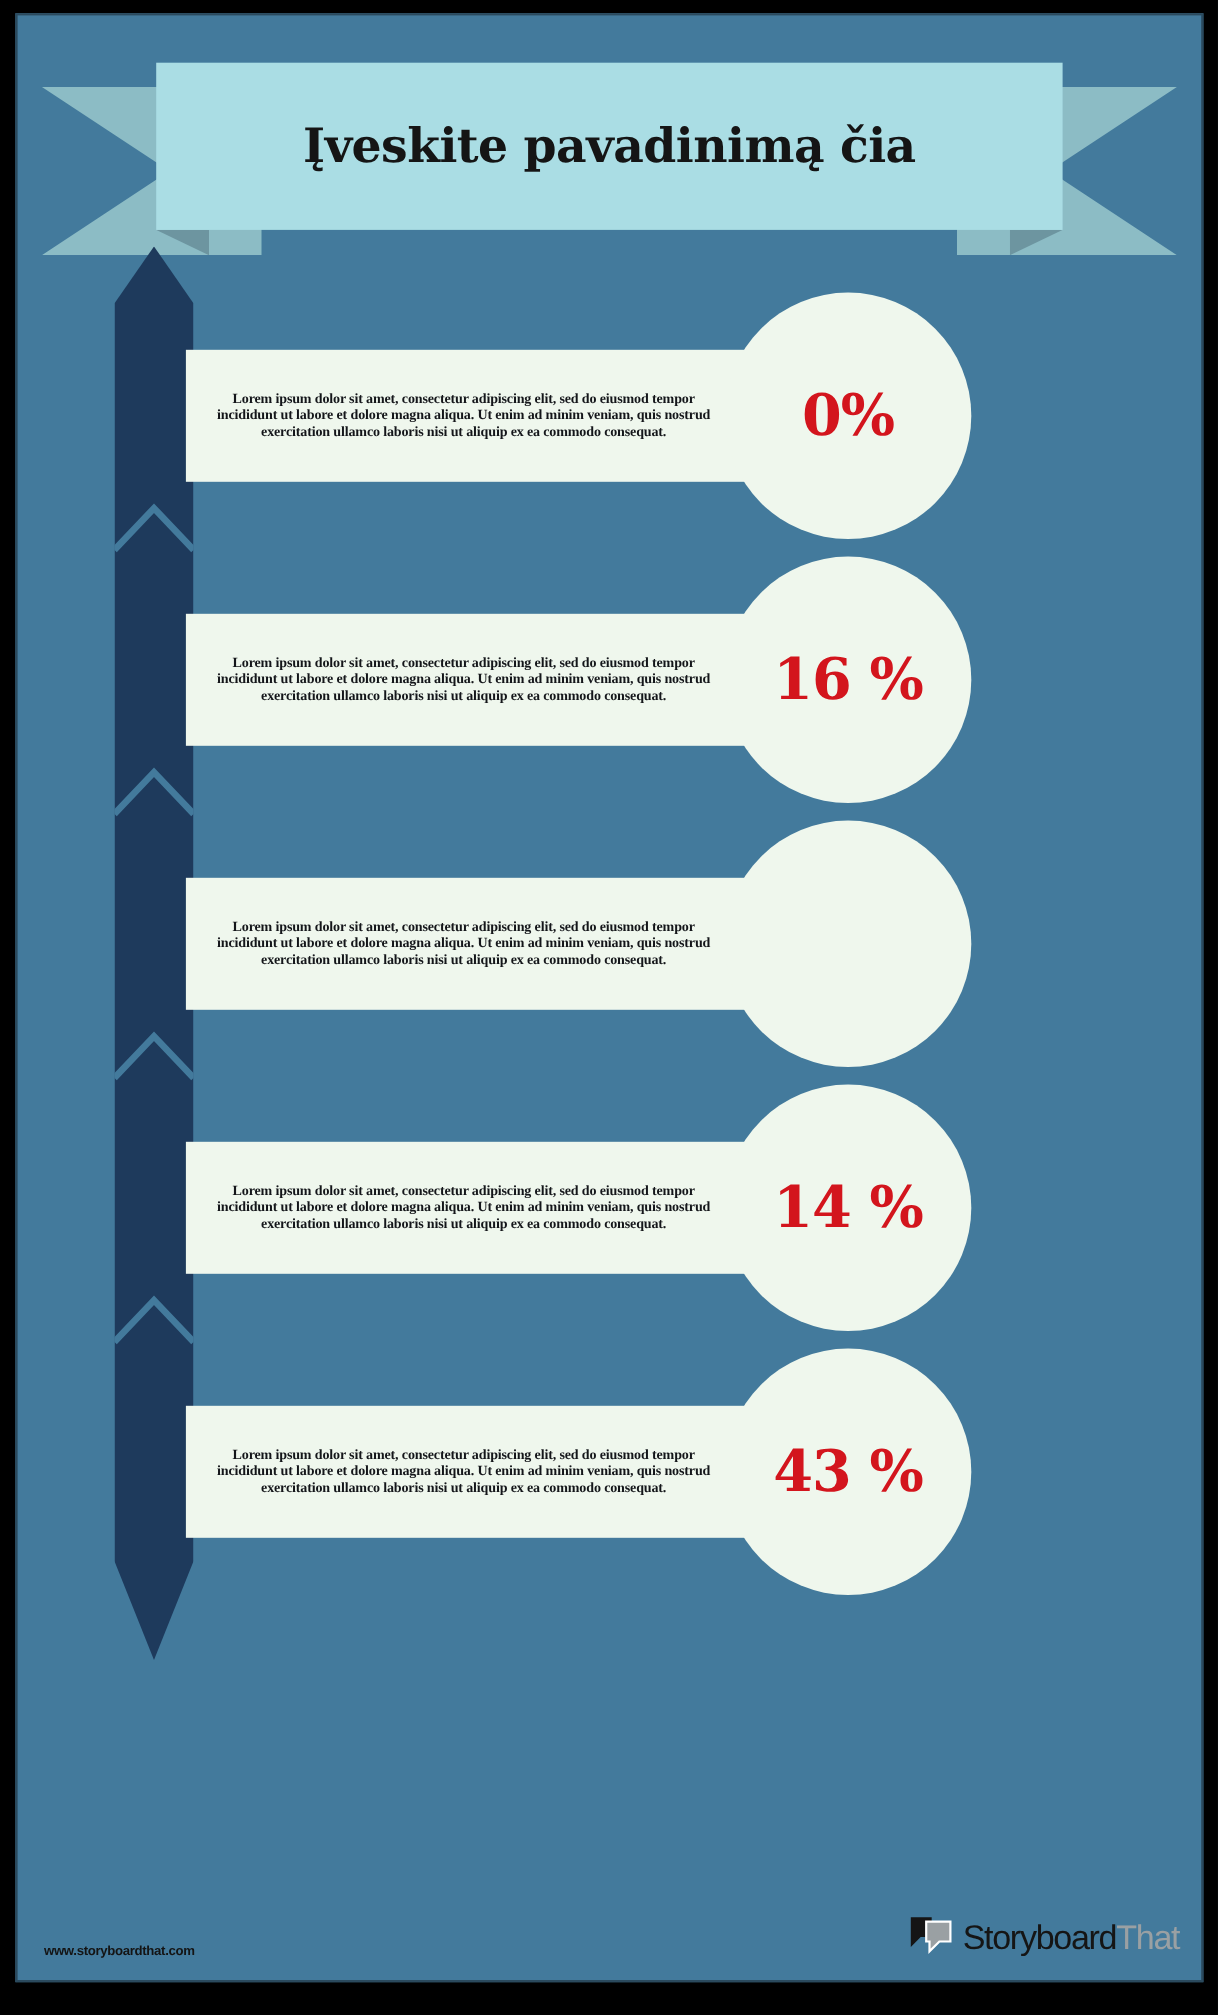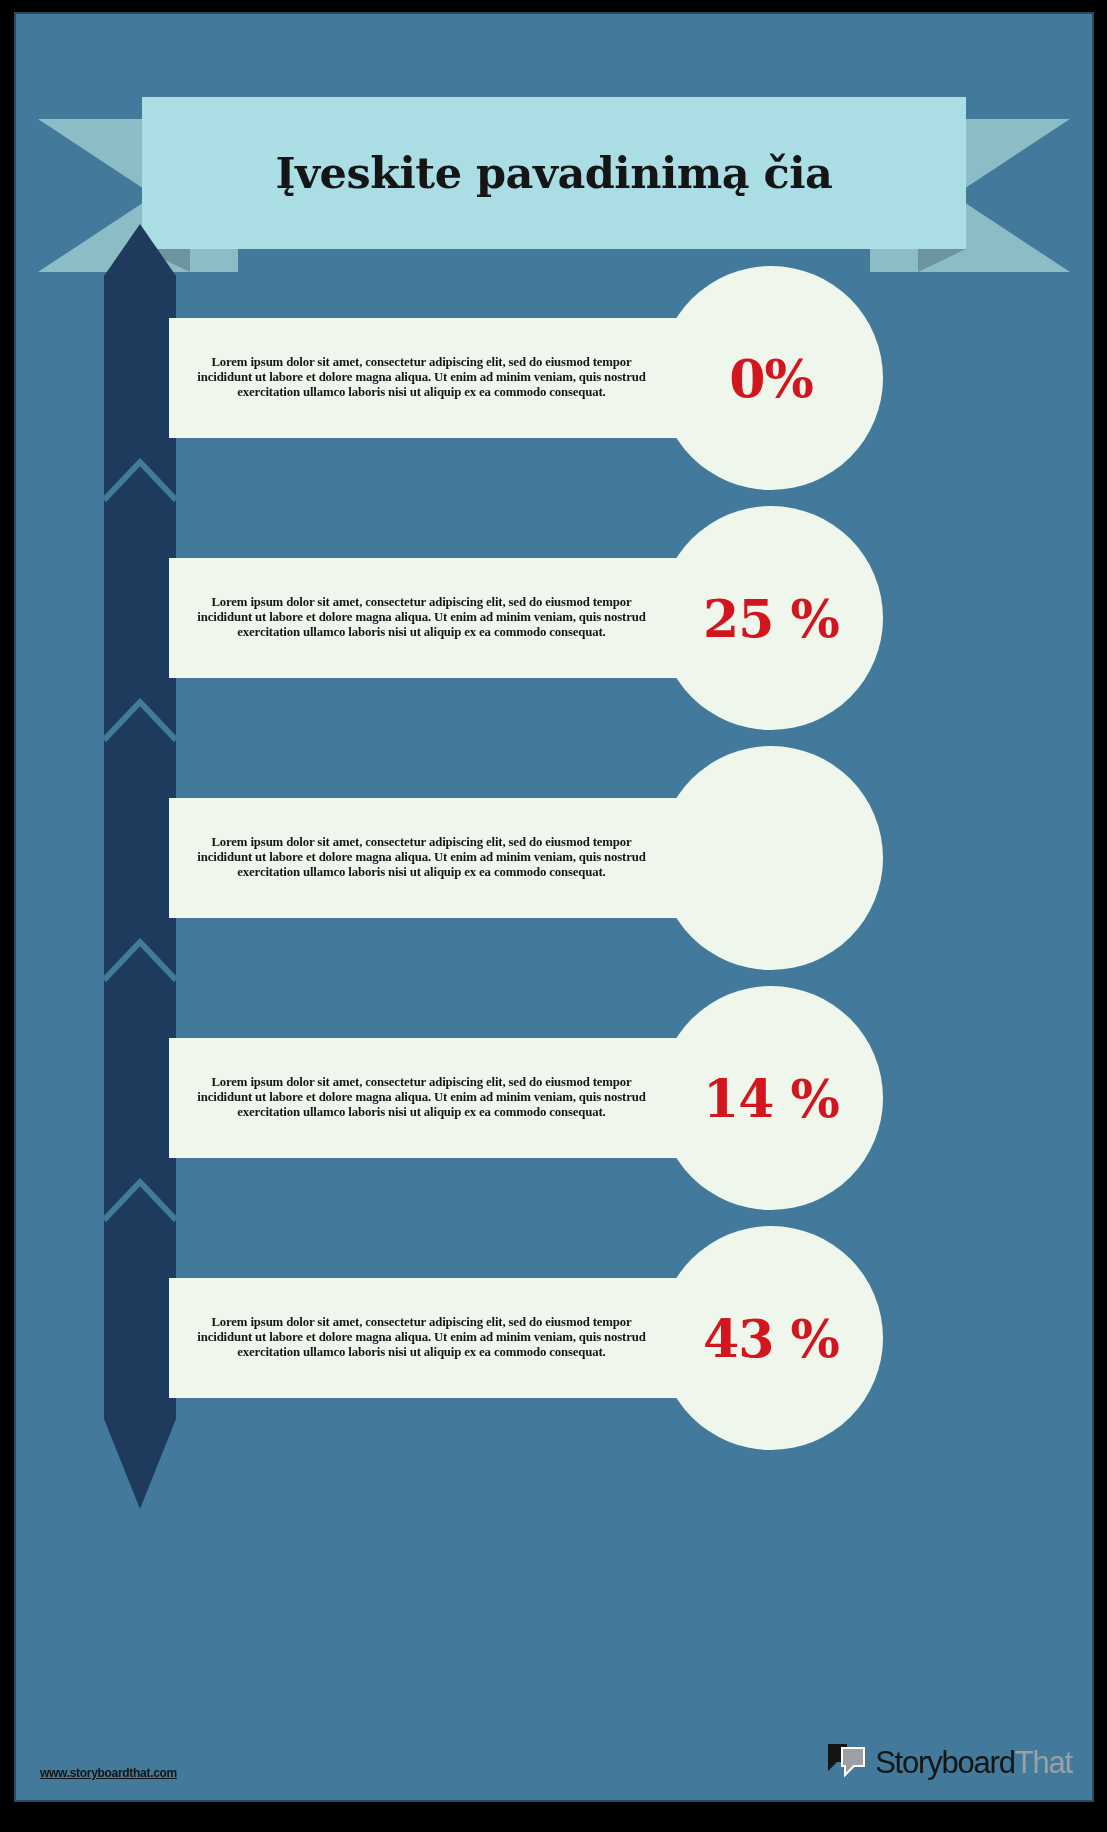--- a/index.html
+++ b/index.html
@@ -23,21 +23,21 @@
     left: 14px; top: 12px;
     width: 1080px; height: 1790px;
     background: #437a9c;
     overflow: hidden;
   }
 
   
   .ribbon-wrap {
     position: absolute;
     left: 0; top: 45px;
-    width: 1080px; height: 175px; margin-top: 40px;
+    width: 1080px; height: 175px;
   }
   .ribbon-tail {
     position: absolute;
     top: 22px;
     width: 200px; height: 153px;
     background: #8cbcc5;
   }
   .ribbon-tail.left {
     left: 24px;
     clip-path: polygon(0 0, 100% 0, 100% 100%, 0 100%, 58% 50%);
@@ -146,21 +146,20 @@
 
   
   .footer-url {
     position: absolute;
     left: 26px; bottom: 22px;
     font-family: "Liberation Sans", sans-serif;
     font-weight: bold;
     font-size: 12px;
     color: #141414;
     letter-spacing: -0.3px;
-    text-decoration: underline;
   }
   .brand {
     position: absolute;
     right: 22px; bottom: 20px;
     display: flex;
     align-items: center;
     gap: 9px;
   }
   .brand-mark { display: block; }
   .brand-text {
@@ -223,21 +222,21 @@
       <div class="step-bar"></div>
       <div class="step-circle"></div>
       <div class="step-text">Lorem ipsum dolor sit amet, consectetur adipiscing elit, sed do eiusmod tempor incididunt ut labore et dolore magna aliqua. Ut enim ad minim veniam, quis nostrud exercitation ullamco laboris nisi ut aliquip ex ea commodo consequat.</div>
       <div class="step-pct">0%</div>
     </div>
 
     <div class="step" style="top:546px">
       <div class="step-bar"></div>
       <div class="step-circle"></div>
       <div class="step-text">Lorem ipsum dolor sit amet, consectetur adipiscing elit, sed do eiusmod tempor incididunt ut labore et dolore magna aliqua. Ut enim ad minim veniam, quis nostrud exercitation ullamco laboris nisi ut aliquip ex ea commodo consequat.</div>
-      <div class="step-pct">25 %</div>
+      <div class="step-pct">16 %</div>
     </div>
 
     <div class="step" style="top:786px">
       <div class="step-bar"></div>
       <div class="step-circle"></div>
       <div class="step-text">Lorem ipsum dolor sit amet, consectetur adipiscing elit, sed do eiusmod tempor incididunt ut labore et dolore magna aliqua. Ut enim ad minim veniam, quis nostrud exercitation ullamco laboris nisi ut aliquip ex ea commodo consequat.</div>
     </div>
 
     <div class="step" style="top:1026px">
       <div class="step-bar"></div>

